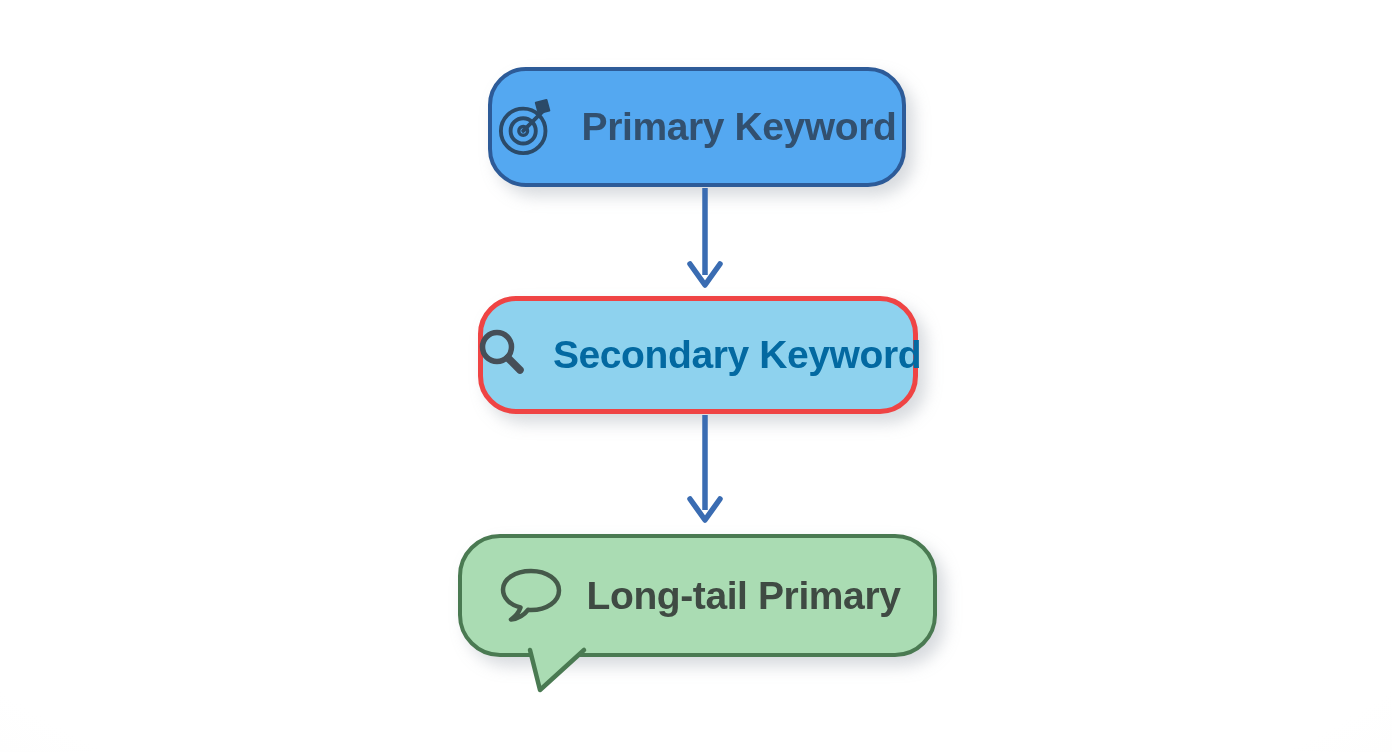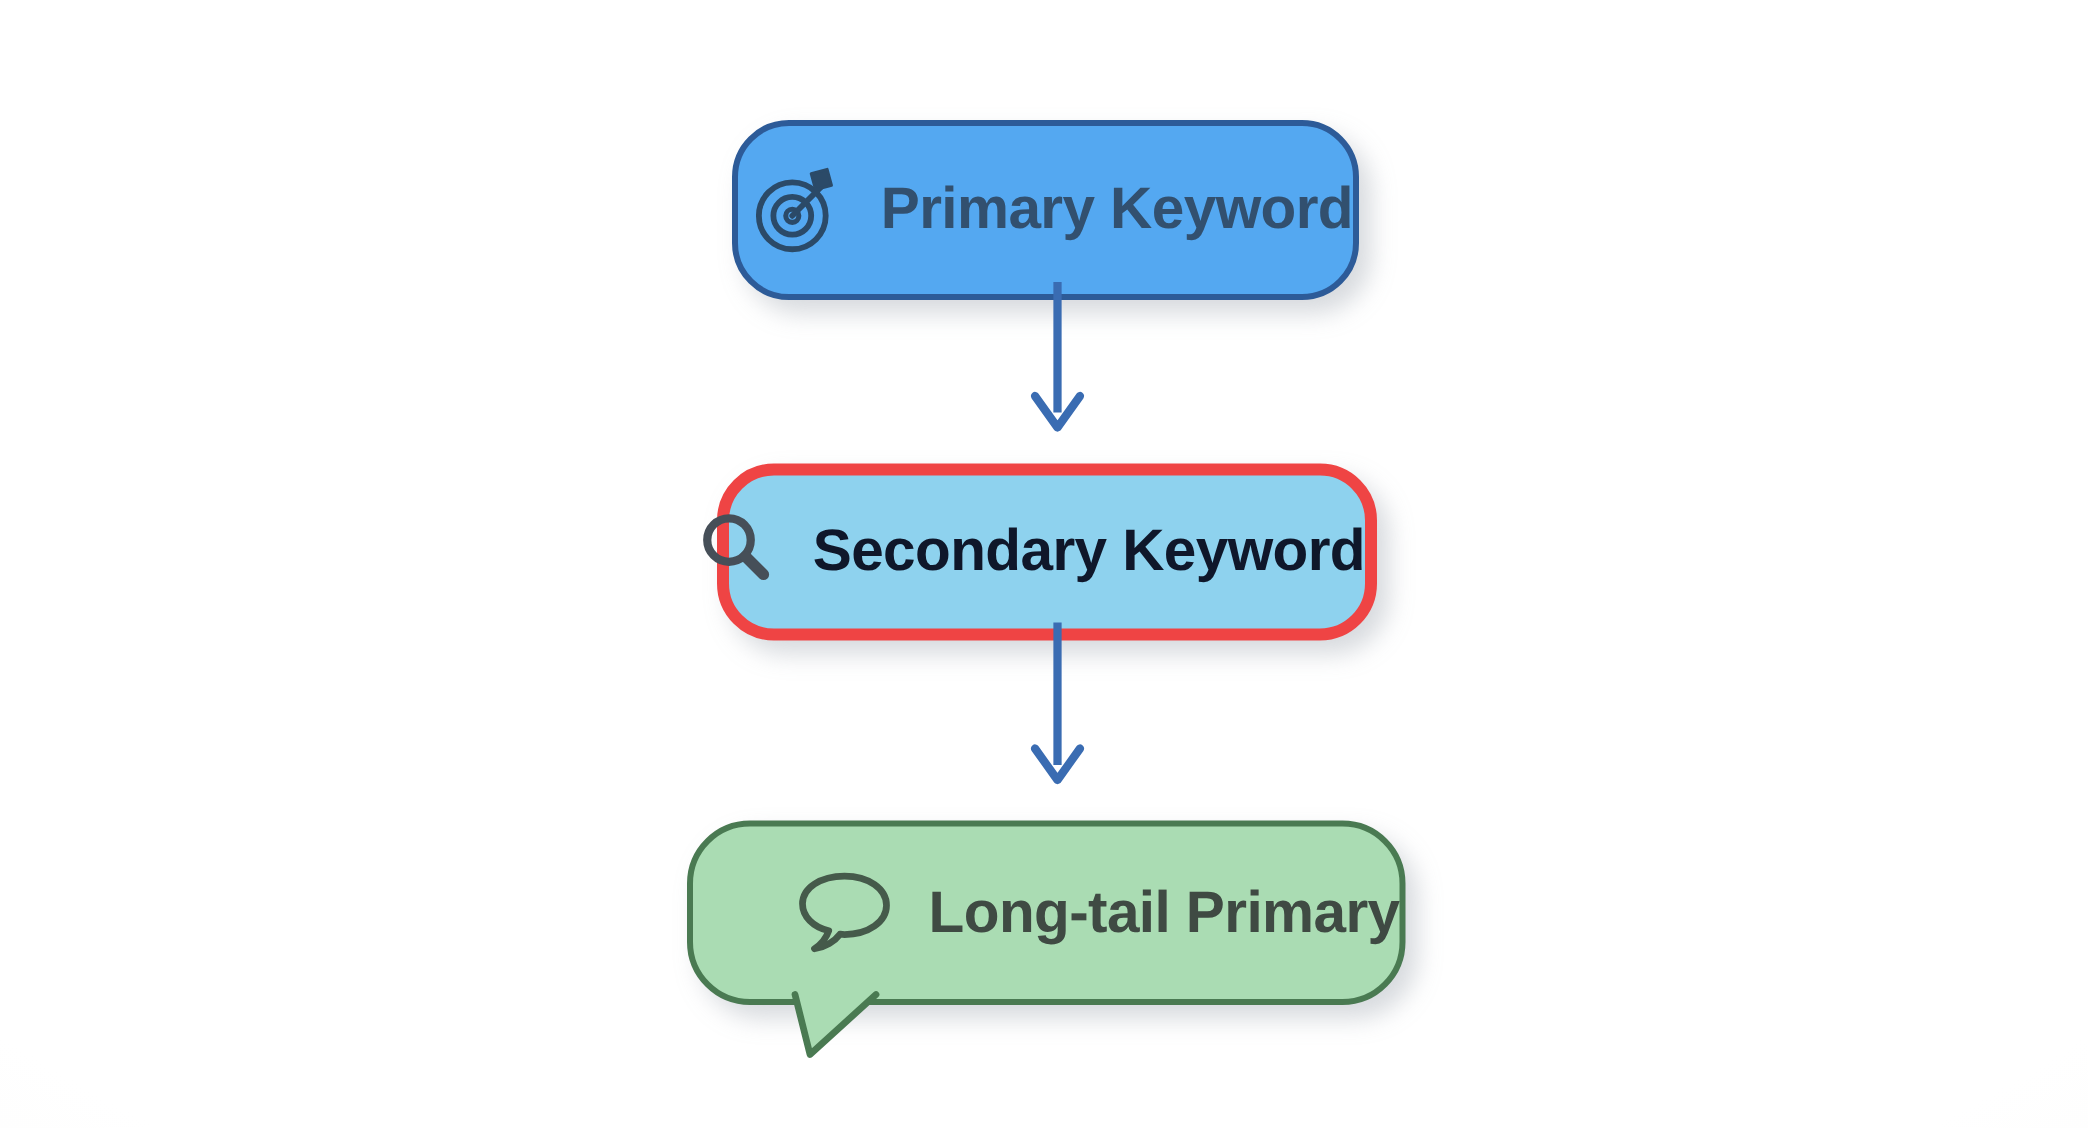--- a/index.html
+++ b/index.html
@@ -9,44 +9,43 @@
     font-family: "Liberation Sans", sans-serif;
     overflow: hidden;
   }
   .stage { position: relative; width: 1392px; height: 752px; }
 
   .node {
     position: absolute;
     box-sizing: border-box;
     display: flex;
     align-items: center;
-    justify-content: flex-end;
+    justify-content: center;
     gap: 22px;
     font-weight: 700;
     font-size: 39px;
     letter-spacing: -0.4px;
     box-shadow: 8px 9px 16px rgba(140,150,160,0.35);
-    margin-top: 13px;
   }
   .node .label { white-space: nowrap; }
   .node .icon { display: flex; align-items: center; justify-content: center; }
 
   .node-primary {
     left: 488px; top: 67px; width: 418px; height: 120px;
     background: #54a8f1;
     border: 4px solid #2d5b98;
     border-radius: 38px;
     color: #32506f;
   }
   .node-secondary {
     left: 478px; top: 296px; width: 440px; height: 118px;
     background: #8ed2ee;
-    border: 8px solid #ef4444;
+    border: 5px solid #ef4444;
     border-radius: 38px;
-    color: #0f172a;
+    color: #0369a1;
   }
   .node-longtail {
     left: 458px; top: 534px; width: 479px; height: 123px;
     background: #aadcb3;
     border: 4px solid #4a7a52;
     border-radius: 42px;
     color: #3f4a43;
   }
   .bubble-tail {
     position: absolute;

